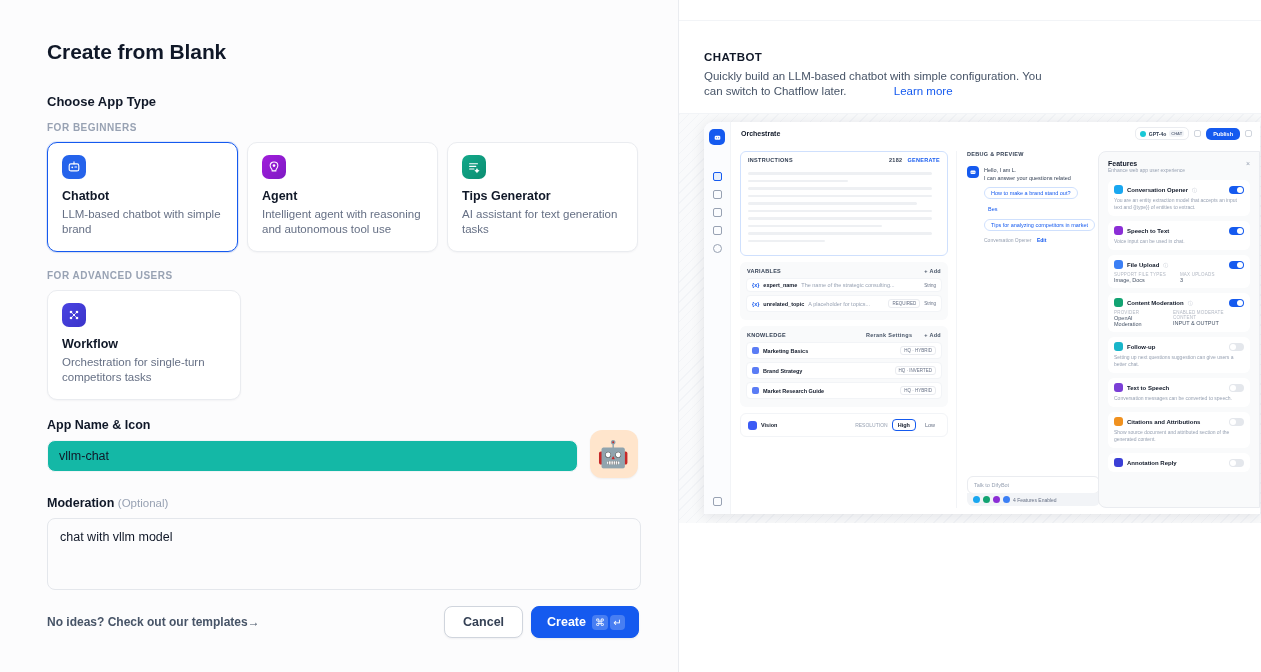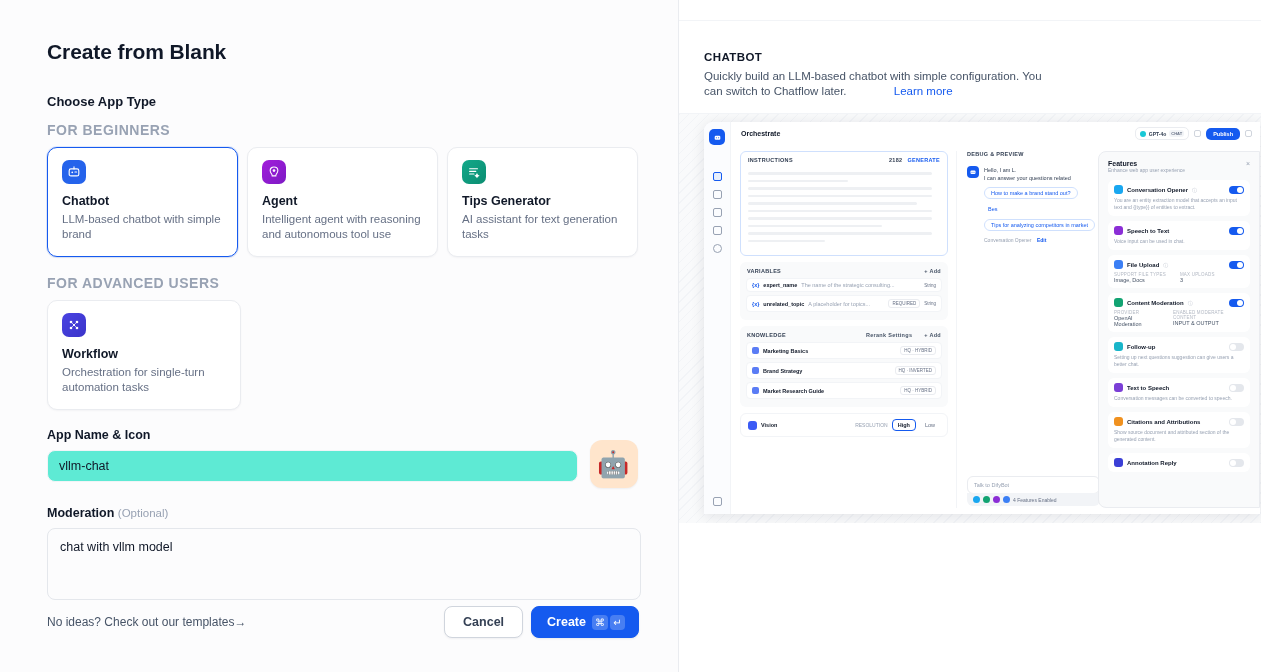--- a/index.html
+++ b/index.html
@@ -21,21 +21,21 @@
     position: relative;
   }
   .page-title {
     font-size: 21px; font-weight: 700; color: #101828;
     letter-spacing: -0.1px; margin-bottom: 30px;
   }
   .section-title {
     font-size: 13px; font-weight: 700; color: #101828; margin-bottom: 13px;
   }
   .group-label {
-    font-size: 14px; font-weight: 600; color: #98a2b3;
+    font-size: 10px; font-weight: 600; color: #98a2b3;
     letter-spacing: 0.5px; margin-bottom: 9px; text-transform: uppercase;
   }
 
   .card-row { display: flex; gap: 9px; margin-bottom: 18px; }
   .type-card {
     width: 194px; min-height: 92px;
     background: #ffffff;
     border: 1px solid #eaecf0;
     border-radius: 10px;
     padding: 12px 14px 14px 14px;
@@ -65,21 +65,21 @@
   }
 
   .field-label {
     font-size: 12.5px; font-weight: 700; color: #101828; margin-bottom: 8px;
   }
   .field-label .optional { font-weight: 400; color: #98a2b3; font-size: 11.5px; }
 
   .name-row { display: flex; align-items: flex-start; gap: 12px; }
   .name-input {
     width: 531px; height: 32px;
-    background: #5eead4; border: 1px solid #f2f4f7; border-radius: 8px;
+    background: #14b8a6; border: 1px solid #f2f4f7; border-radius: 8px;
     padding: 0 11px; font-size: 12.5px; color: #101828;
     font-family: "Liberation Sans", sans-serif; outline: none;
   }
   .app-avatar {
     width: 48px; height: 48px; border-radius: 12px;
     background: #ffe5cc;
     display: flex; align-items: center; justify-content: center;
     font-size: 26px; line-height: 1; cursor: pointer;
     box-shadow: 0 1px 2px rgba(16,24,40,0.06);
     margin-top: -10px;
@@ -90,21 +90,21 @@
     padding: 10px 12px; font-size: 12.5px; color: #101828; line-height: 17px;
     resize: none; outline: none; font-family: "Liberation Sans", sans-serif;
   }
 
   .footer {
     position: absolute; left: 47px; right: 39px; bottom: 34px;
     display: flex; align-items: center; justify-content: space-between;
   }
   .templates-link {
     font-size: 12px; color: #475467; cursor: pointer;
-    display: inline-flex; align-items: center; gap: 0;
+    display: inline-flex; align-items: center; gap: 0; font-weight: bold;
   }
   .btn-group { display: flex; gap: 8px; align-items: center; }
   .btn {
     height: 32px; border-radius: 8px; font-size: 12.5px; font-weight: 600;
     display: inline-flex; align-items: center; justify-content: center;
     cursor: pointer; font-family: "Liberation Sans", sans-serif;
   }
   .btn-cancel {
     background: #ffffff; border: 1px solid #d0d5dd; color: #344054;
     padding: 0 18px;
@@ -366,21 +366,21 @@
         <div class="card-icon ci-workflow">
           <svg width="14" height="14" viewBox="0 0 16 16" fill="none">
             <circle cx="4.6" cy="4.6" r="1.5" fill="#fff"></circle>
             <circle cx="11.4" cy="4.6" r="1.5" fill="#fff"></circle>
             <circle cx="4.6" cy="11.4" r="1.5" fill="#fff"></circle>
             <circle cx="11.4" cy="11.4" r="1.5" fill="#fff"></circle>
             <path d="M6.4 6.4l3.2 3.2M9.6 6.4l-3.2 3.2" stroke="#fff" stroke-width="1.1" stroke-linecap="round"></path>
           </svg>
         </div>
         <div class="card-name">Workflow</div>
-        <div class="card-desc">Orchestration for single-turn automation tasks</div>
+        <div class="card-desc">Orchestration for single-turn competitors tasks</div>
       </div>
     </div>
 
     <div class="field-label">
       <span>App Name &amp; Icon</span>
     </div>
     <div class="name-row">
       <input class="name-input" type="text" value="vllm-chat" placeholder="Give your app a name" style="">
       <div class="app-avatar">
         <span>🤖</span>

